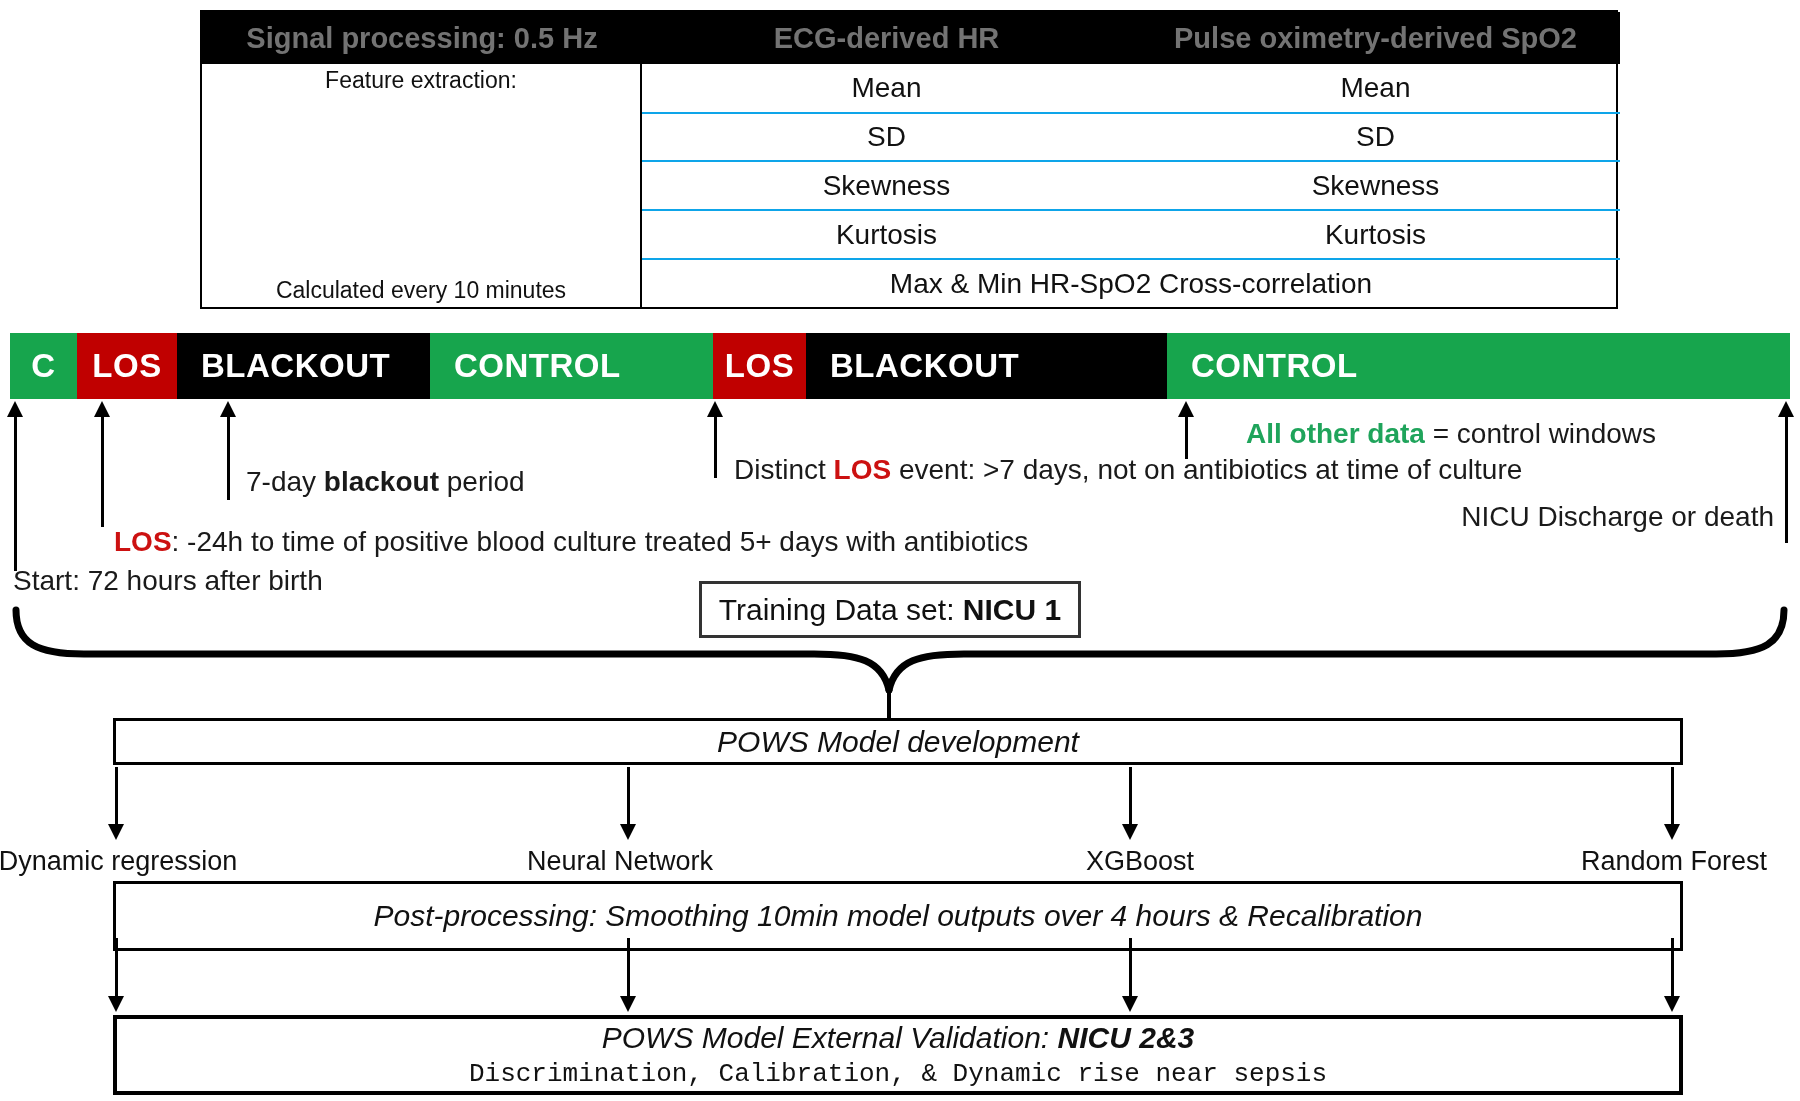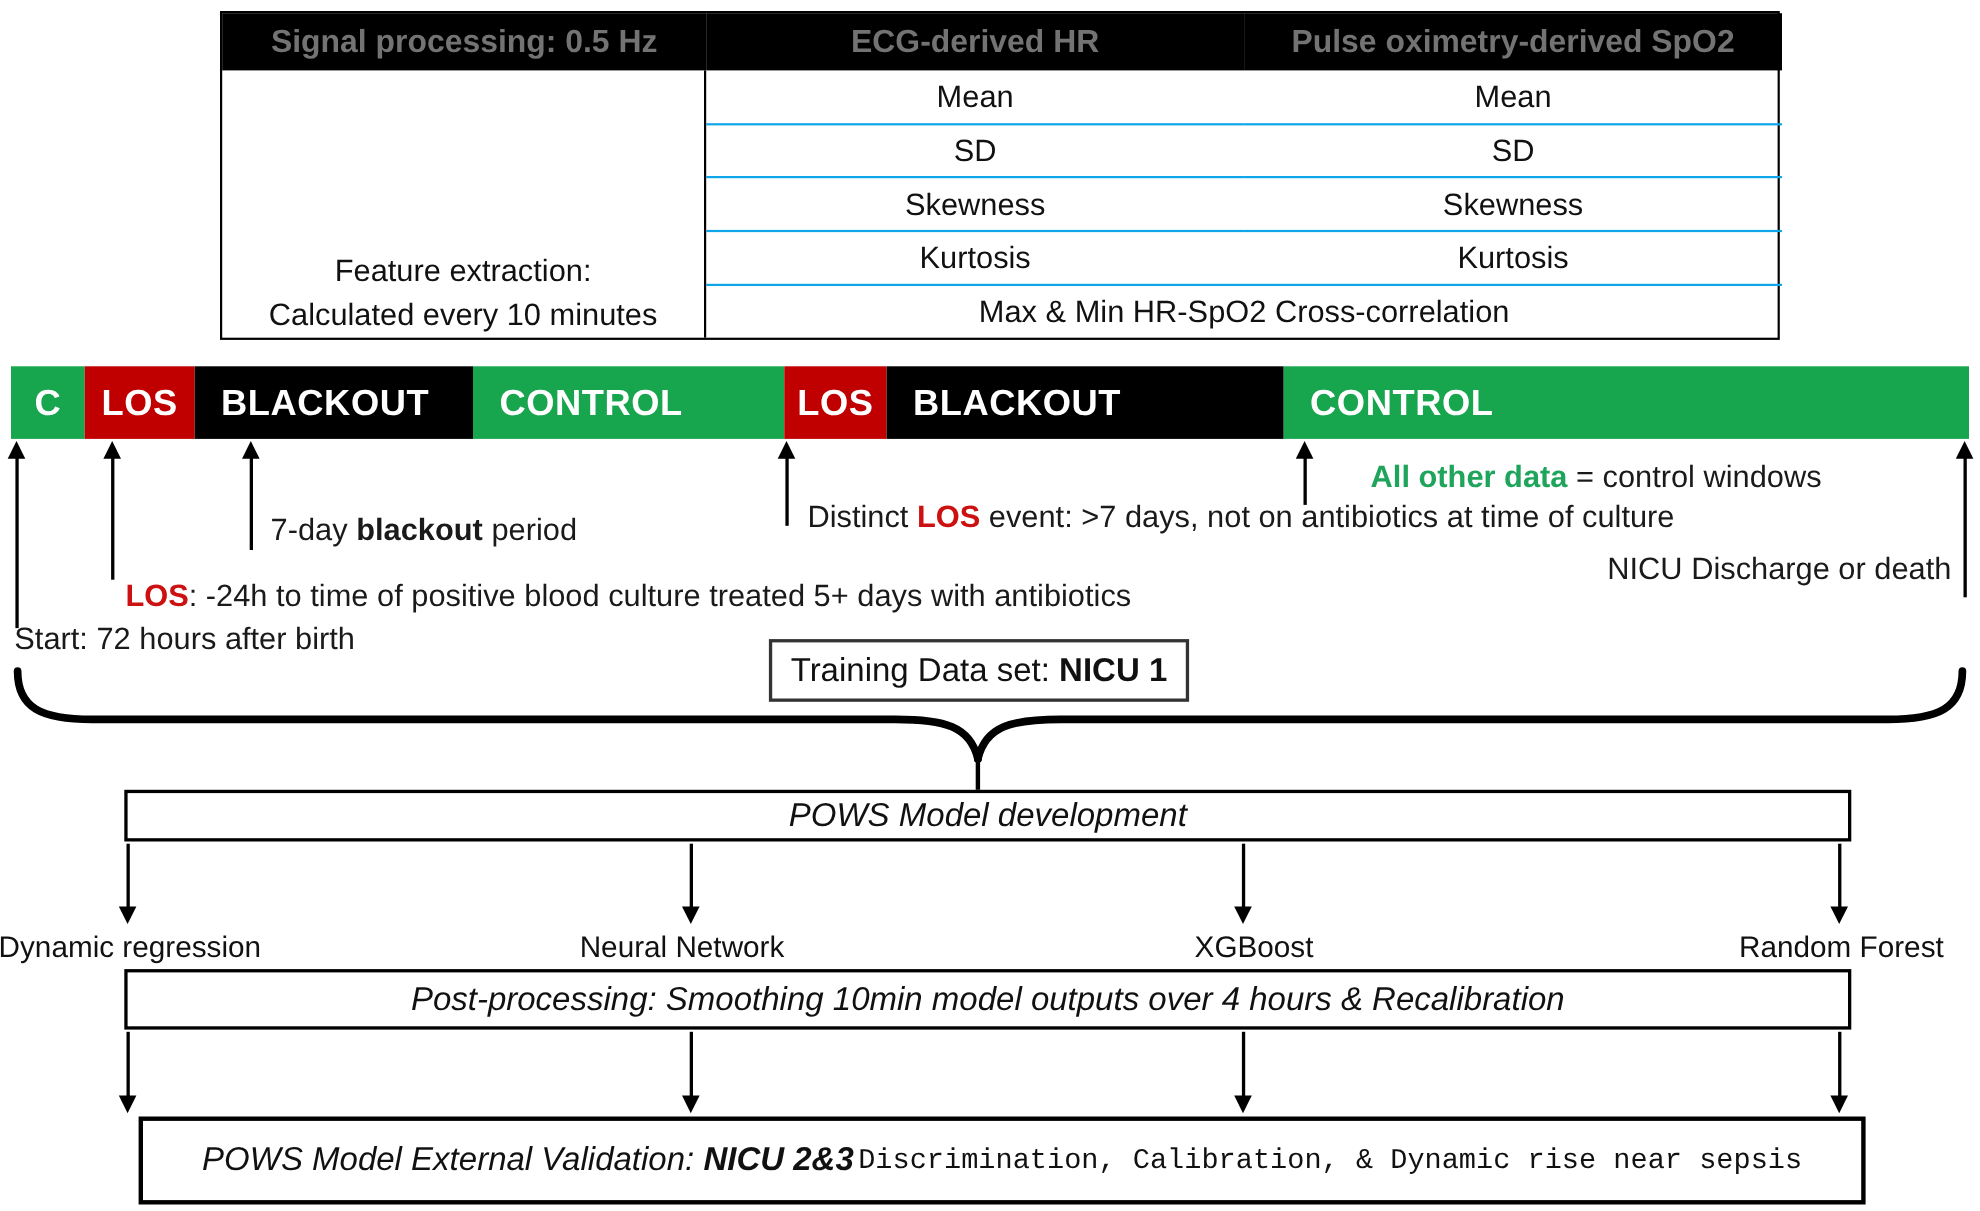--- a/index.html
+++ b/index.html
@@ -16,22 +16,22 @@
   
   .ftable{
     position:absolute;left:200px;top:10px;width:1418px;
     display:grid;grid-template-columns:440px 489px 489px;
     grid-template-rows:52px 48px 48px 49px 49px 49px;
     border:2px solid #000;background:#fff;box-sizing:border-box;
   }
   .th{background:#000;color:#737373;font-weight:bold;font-size:29px;
       display:flex;align-items:center;justify-content:center;}
   .leftcell{grid-column:1;grid-row:2/7;border-right:2px solid #000;
-      display:flex;flex-direction:column;align-items:center;justify-content:flex-end;
-      font-size:28px;line-height:1.45;text-align:center;}
+      display:flex;flex-direction:column;align-items:center;justify-content:space-between;
+      font-size:23px;line-height:1.45;text-align:center;}
   .cell{display:flex;align-items:center;justify-content:center;font-size:28px;}
   .bt{border-top:2px solid #0ea5e9;}
   .spancell{grid-column:2/4;}
   
   .bar{position:absolute;left:10px;top:333px;width:1780px;height:66px;display:flex;}
   .seg{height:100%;display:flex;align-items:center;color:#fff;font-weight:bold;
        font-size:33px;box-sizing:border-box;letter-spacing:.5px;}
   .seg[data-color="green"]{background:var(--green);}
   .seg[data-color="red"]{background:var(--red);}
   .seg[data-color="black"]{background:#000;}
@@ -56,22 +56,22 @@
   .green{color:var(--text-green);margin-left:48px;}
   
   .tbox{position:absolute;left:699px;top:581px;width:382px;height:57px;
       border:3px solid #333;display:flex;align-items:center;justify-content:center;
       font-size:30px;background:#fff;box-sizing:border-box;white-space:pre;}
   .wbox{position:absolute;left:113px;width:1570px;border:3px solid #000;background:#fff;
       display:flex;align-items:center;justify-content:center;font-size:30px;
       box-sizing:border-box;}
   .italic{font-style:italic;}
   #pows-dev-box{top:718px;height:47px;}
-  #post-box{top:881px;height:55px;}
-  #valid-box{top:1015px;height:80px;border-width:4px;flex-direction:row;gap:4px;margin-left:13px;}
+  #post-box{top:881px;height:70px;}
+  #valid-box{top:1015px;height:80px;border-width:4px;flex-direction:column;gap:4px;}
   #valid-box .sub{font-size:26px;font-style:normal;font-family:Liberation Mono, monospace;}
   .model-label{position:absolute;top:846px;transform:translateX(-50%);
       font-size:27px;white-space:nowrap;}
   .bracesvg{position:absolute;left:0;top:0;pointer-events:none;}
 </style>
 </head>
 <body>
 
 <div class="canvas">
 

